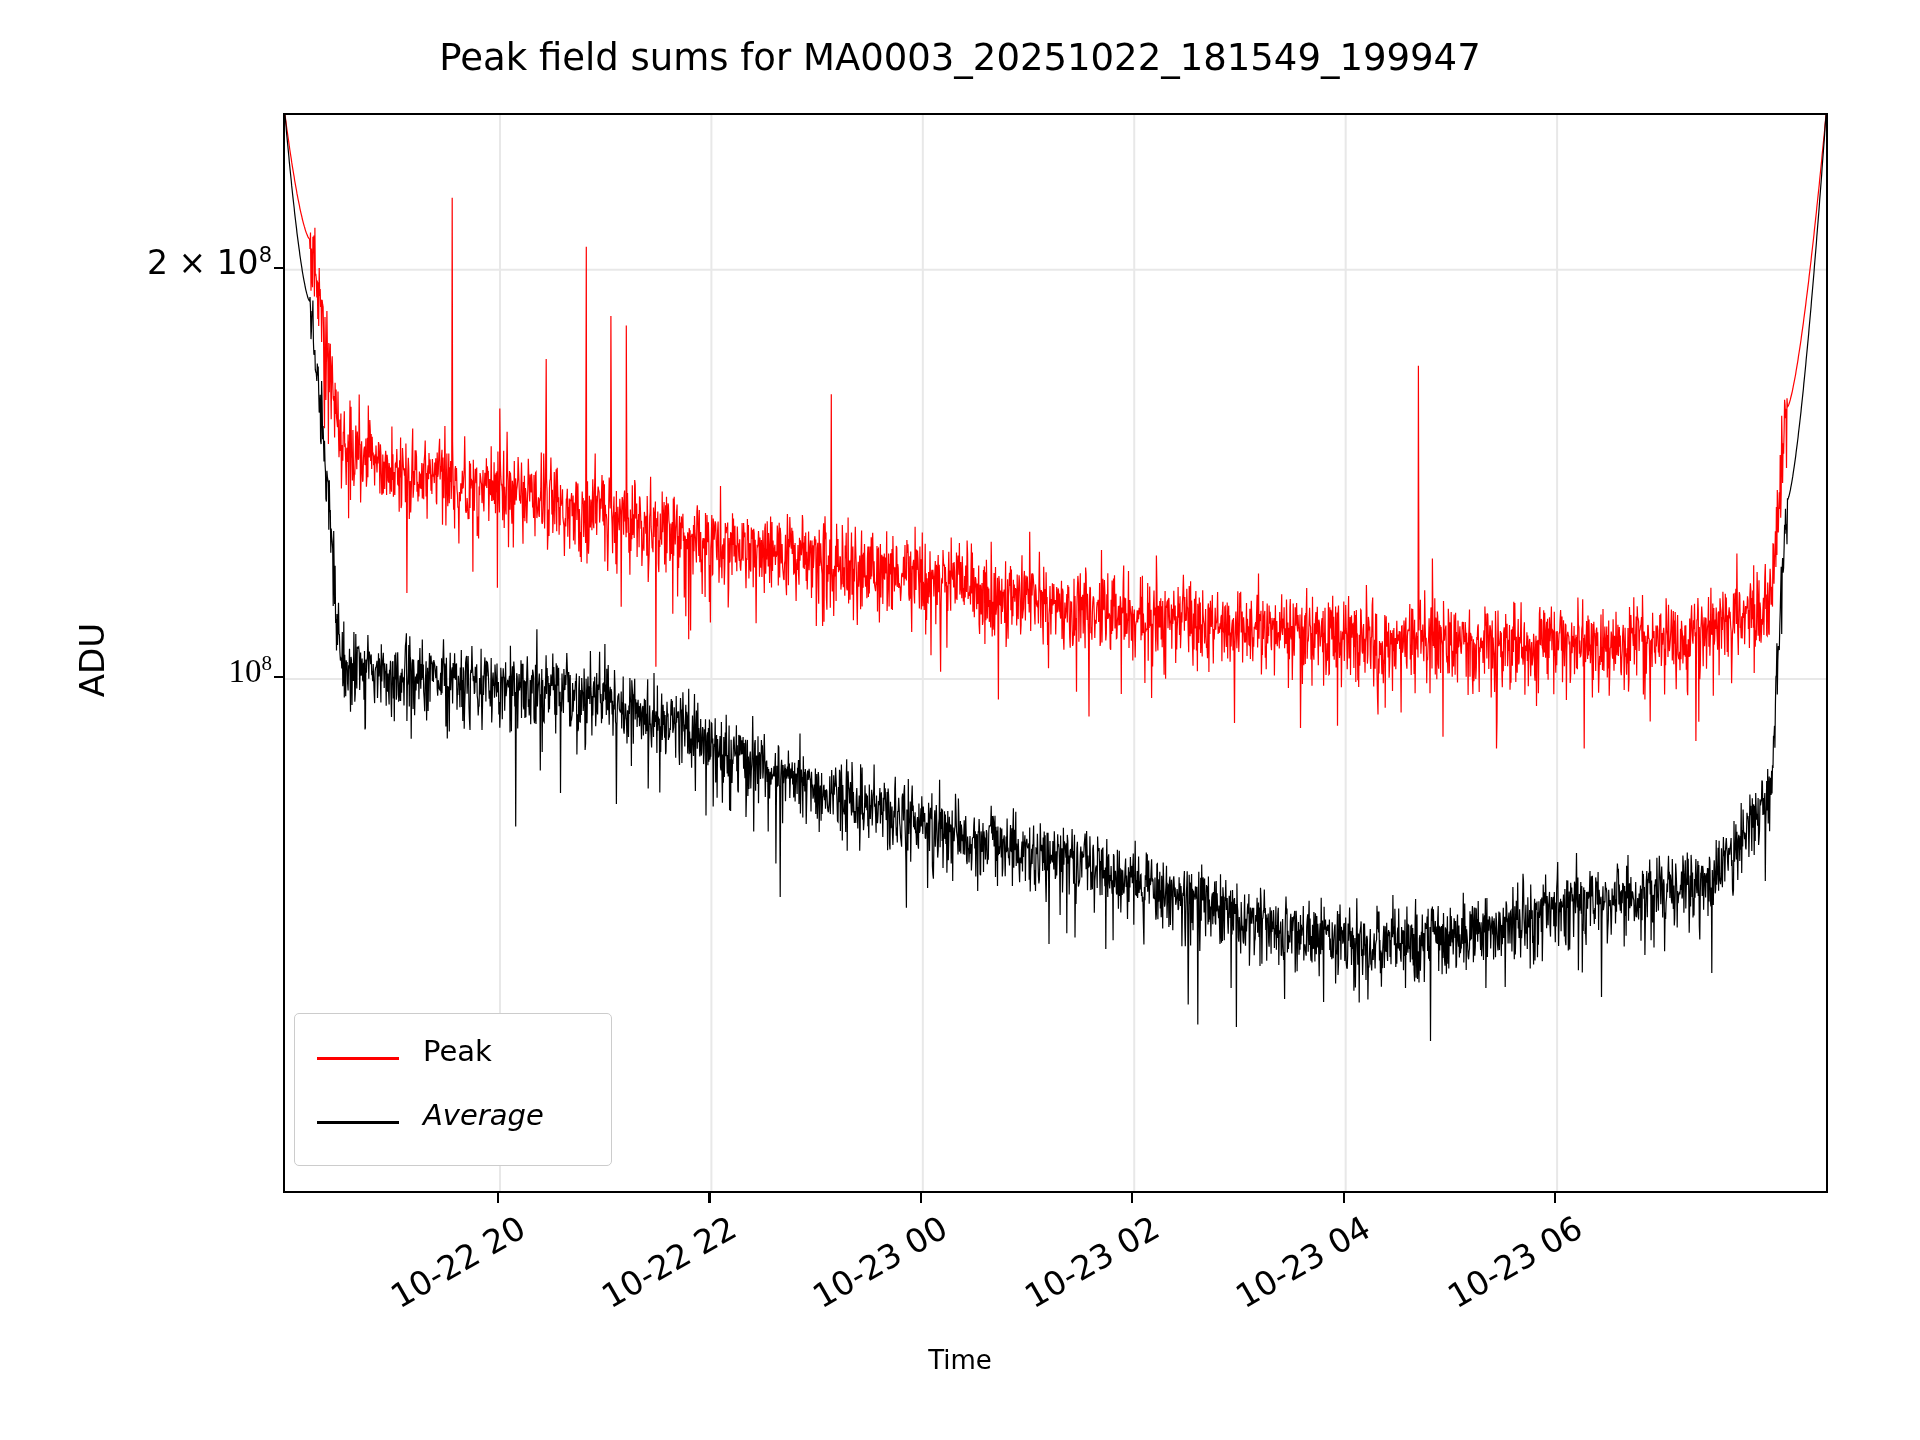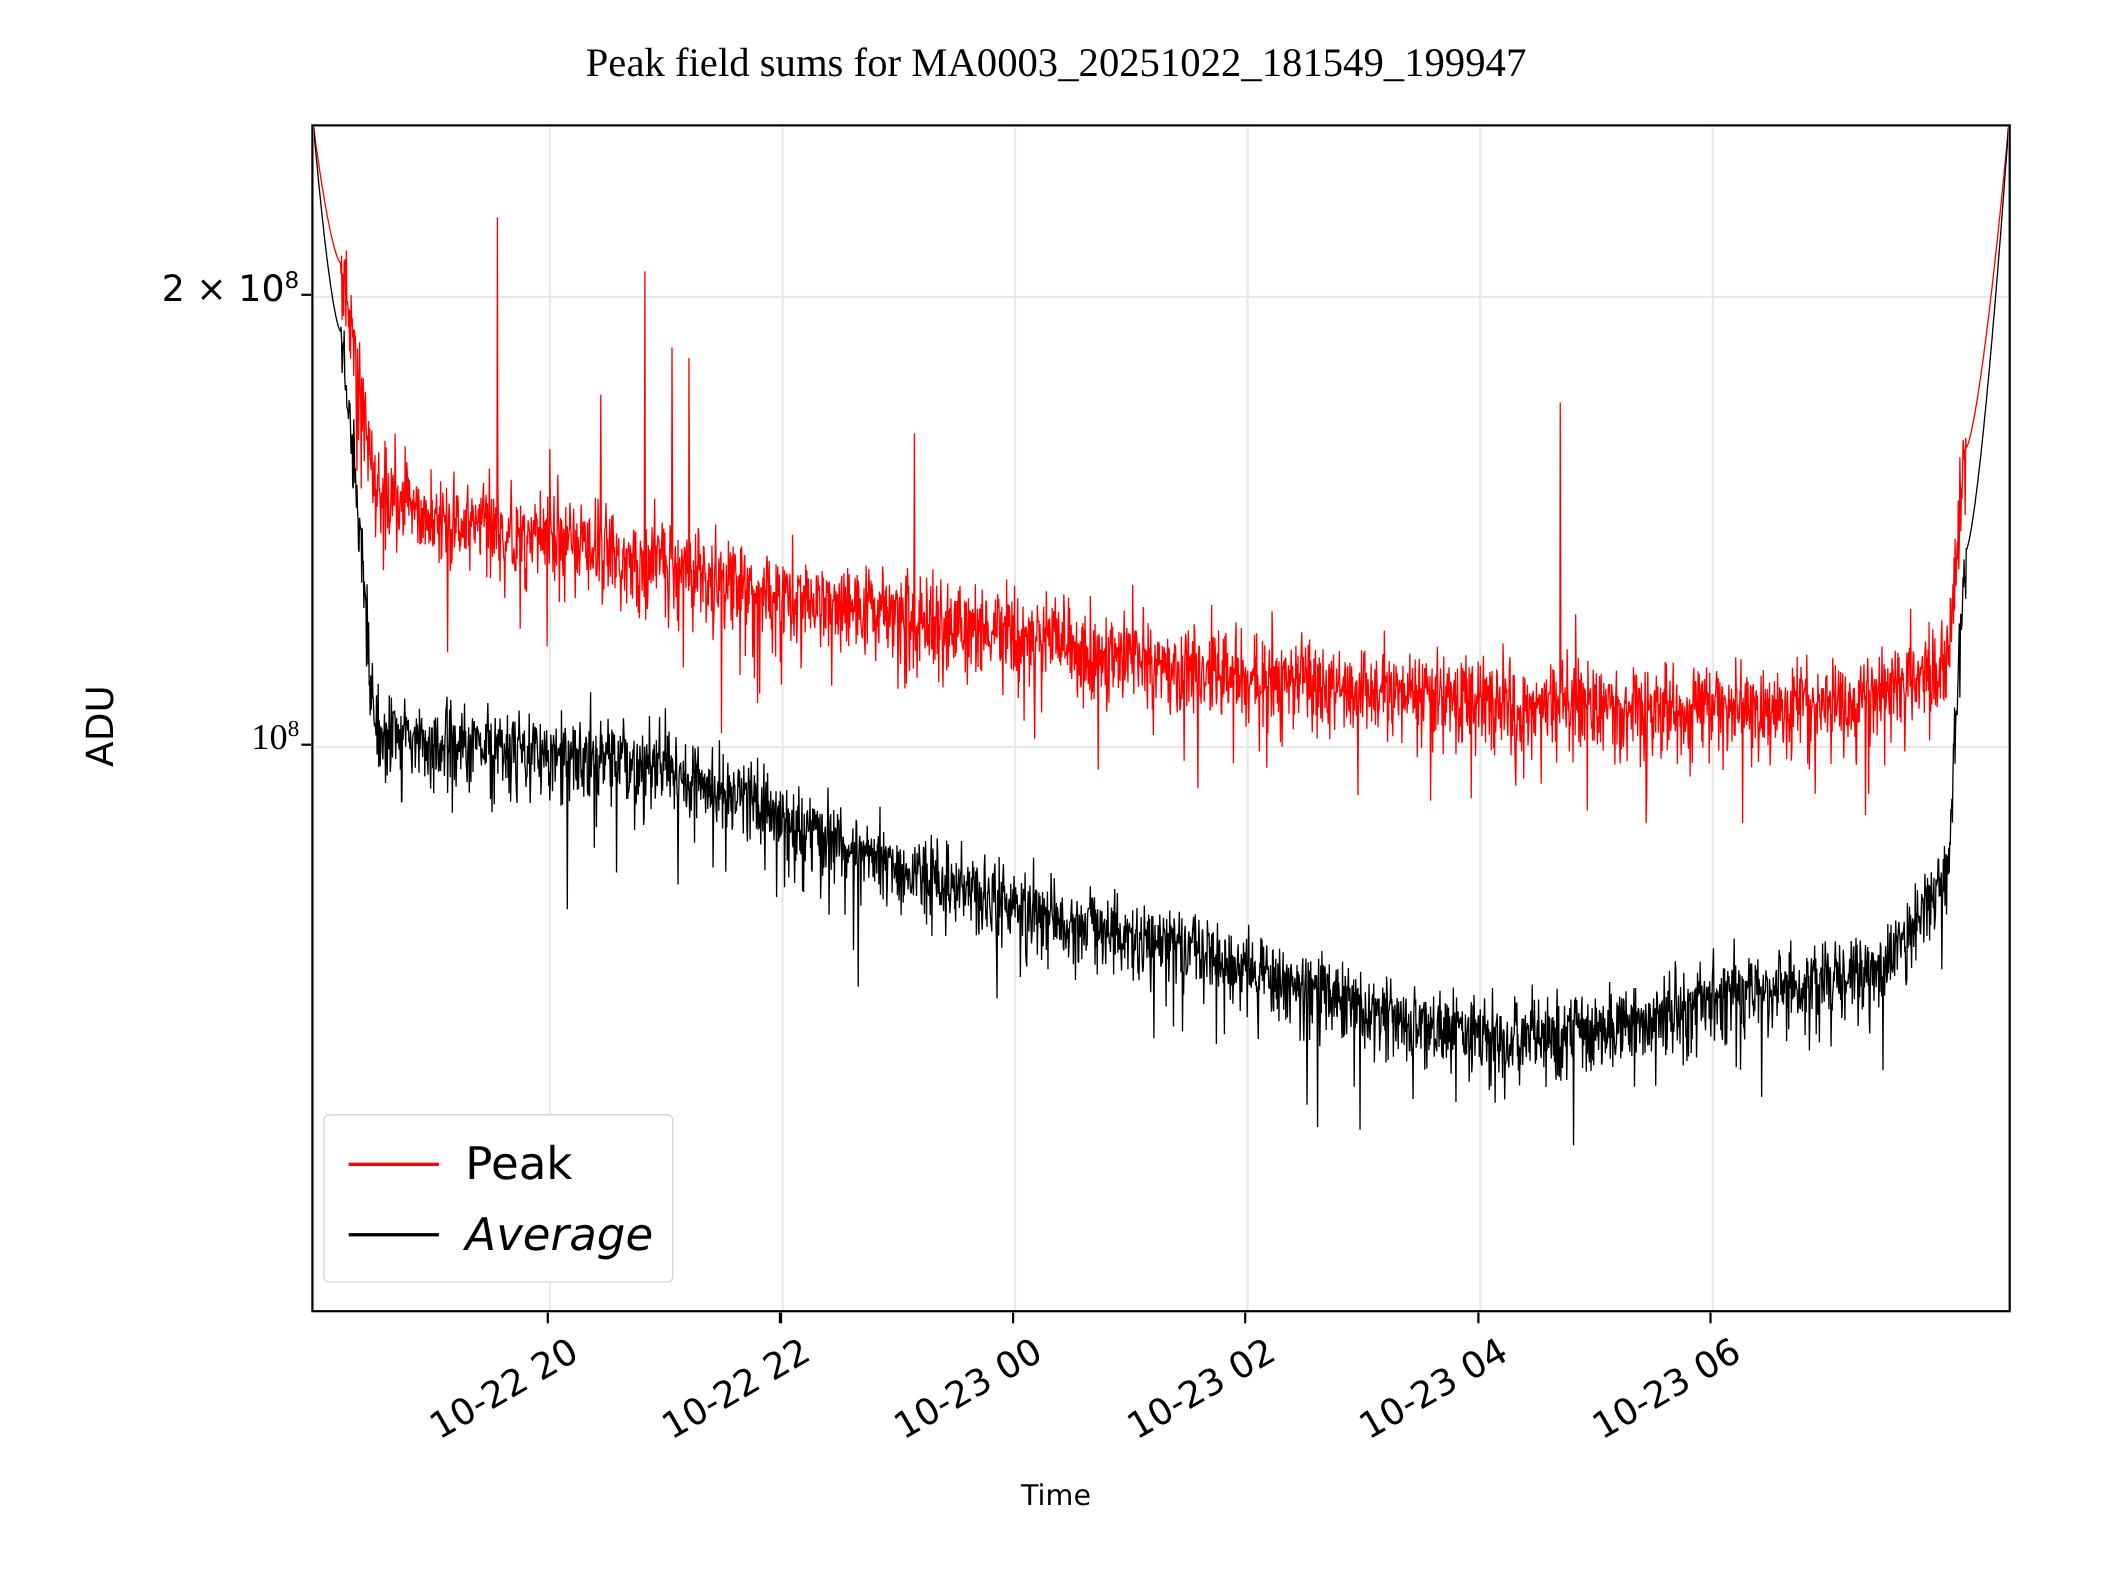--- a/index.html
+++ b/index.html
@@ -23,21 +23,20 @@
   #chart-title {
     position: absolute;
     left: 0;
     top: 36px;
     width: 1920px;
     text-align: center;
     font-size: 37px;
     color: #000000;
     letter-spacing: 0px;
     white-space: nowrap;
-    font-family: Liberation Serif, serif;
   }
   
   #plot-area {
     position: absolute;
     left: 283px;
     top: 113px;
     width: 1545px;
     height: 1080px;
     background: #ffffff;
     border: 2.2px solid #000000;
@@ -148,21 +147,21 @@
     position: absolute;
     left: 22px;
     top: 29px;
     width: 82px;
     height: 3px;
   }
   .legend-text {
     position: absolute;
     left: 128px;
     top: 6px;
-    font-size: 41px;
+    font-size: 29px;
     color: #000;
     white-space: nowrap;
   }
 </style>
 </head>
 <body>
 
 <div id="figure">
 
   <div id="chart-title">Peak field sums for MA0003_20251022_181549_199947</div>

